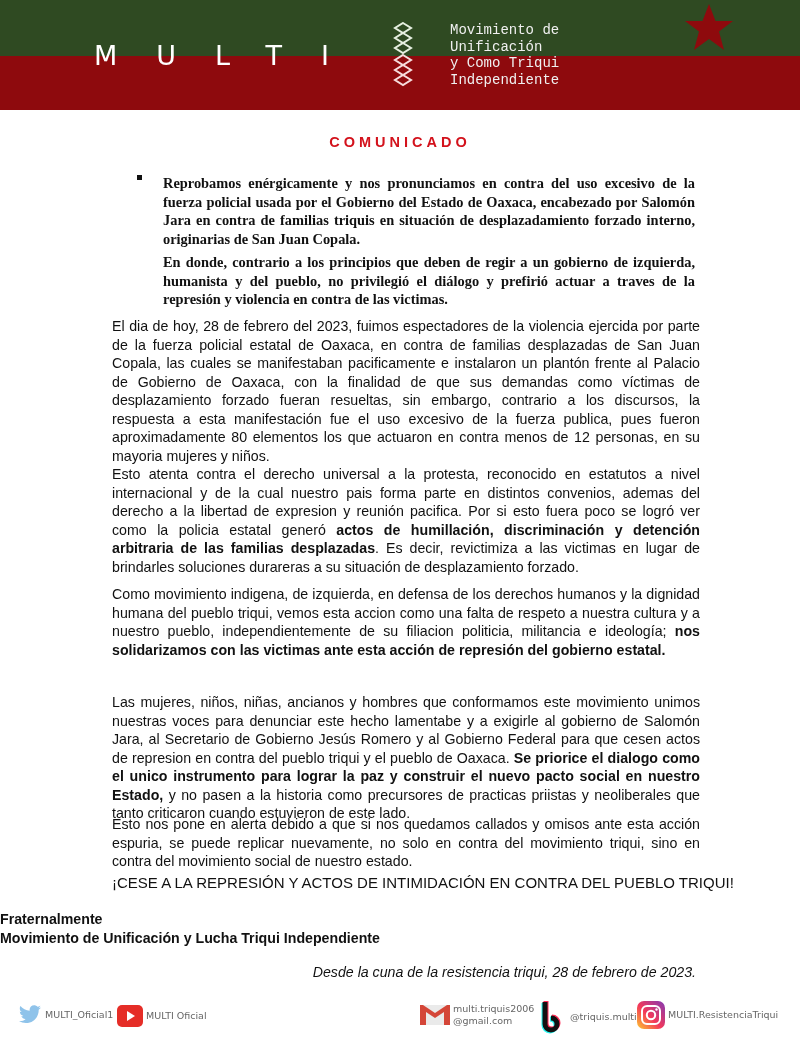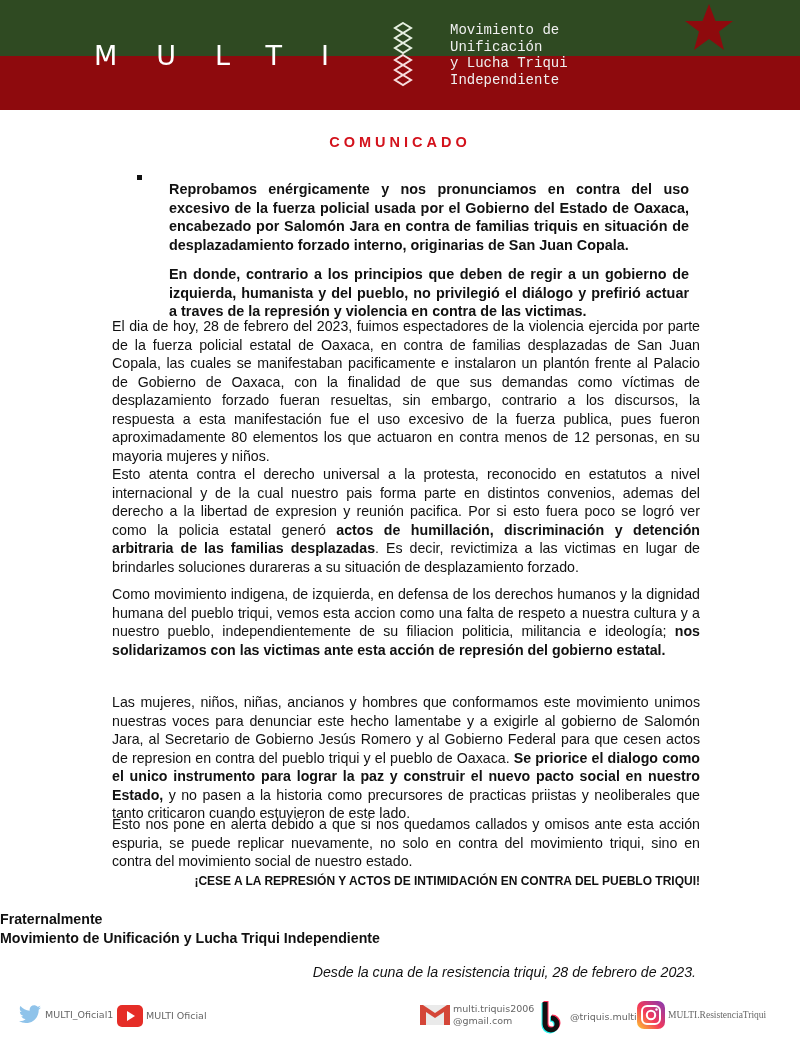--- a/index.html
+++ b/index.html
@@ -10,30 +10,30 @@
   .logo-multi { position:absolute; left:74px; top:40px; font-family:"DejaVu Sans", sans-serif; font-weight:normal; color:#fff; font-size:27px; letter-spacing:39px;margin-left:20px; }
   .pattern { position:absolute; left:392px; top:22px; width:22px; height:66px; }
   .org-name { position:absolute; left:450px; top:22px; color:#f0f0f0; font-family:Liberation Mono, monospace; font-size:14px; line-height:16.5px; }
   .org-name div { white-space:nowrap; }
   .star { position:absolute; left:676px; top:0px; width:66px; height:56px; }
 
   .title { position:absolute; left:0; width:800px; top:134px; text-align:center; color:#d3121c; font-weight:bold; font-size:14.5px; letter-spacing:4px; }
 
   .bullet-block { position:absolute; left:158px; top:169px; width:542px; font-weight:bold; font-size:14.4px; line-height:18.5px; text-align:justify; }
   .bullet-mark { position:absolute; left:137px; top:175px; width:5px; height:5px; background:#111; }
-  .bullet-block p { margin:11px; }
+  .bullet-block p { margin:5px;font-family:Liberation Serif, serif; }
 
   .para { position:absolute; left:112px; width:588px; font-size:14.2px; line-height:18.5px; text-align:justify; margin:0; }
   .para b { font-weight:bold; }
   .p1 { top:317px; }
   .p2 { top:465px; }
   .p3 { top:585px; }
   .p4 { top:686px;margin-top:7px; }
   .p5 { top:815px; }
-  .cese { position:absolute; left:112px; width:588px; top:874px; font-weight:bold; font-size:12px; text-align:right; white-space:nowrap; }
+  .cese { position:absolute; left:112px; width:588px; top:874px; font-weight:normal; font-size:15px; text-align:left; white-space:nowrap; }
   .frat { position:absolute; left:0; width:800px; top:910px; text-align:left; font-weight:bold; font-size:14.2px; line-height:18.5px; }
   .signoff { position:absolute; right:104px; top:964px; font-style:italic; font-size:14.2px; }
 
   .footer { position:absolute; left:0; top:995px; width:800px; height:48px; font-family:"DejaVu Sans", sans-serif; font-size:9.5px; color:#666; }
   .fitem { position:absolute; display:flex; align-items:center; }
   .fitem svg { flex:none; }
   .ftext { margin-left:3px; line-height:12px; white-space:nowrap; }
 </style>
 </head>
 <body>
@@ -48,21 +48,21 @@
       <path d="M11 11 L19 16 L11 21 L3 16 Z" stroke="#e6efe0"></path>
       <path d="M11 21 L19 26 L11 31 L3 26 Z" stroke="#e6efe0"></path>
       <path d="M11 33 L19 38 L11 43 L3 38 Z" stroke="#f6dcdc"></path>
       <path d="M11 43 L19 48 L11 53 L3 48 Z" stroke="#f6dcdc"></path>
       <path d="M11 53 L19 58 L11 63 L3 58 Z" stroke="#f6dcdc"></path>
     </g>
   </svg>
   <div class="org-name">
     <div>Movimiento de</div>
     <div>Unificación</div>
-    <div>y Lucha Triqui</div>
+    <div>y Como Triqui</div>
     <div>Independiente</div>
   </div>
   <svg class="star" viewBox="0 0 66 56">
     <polygon points="33,4 39.5,21 57,21 43,31.5 48,50 33,39 18,50 23,31.5 9,21 26.5,21" fill="#8e0a0d"></polygon>
   </svg>
 </div>
 
 <div class="title">COMUNICADO</div>
 
 <div class="bullet-mark"></div>
@@ -115,21 +115,21 @@
     </span>
   </div>
   <div class="fitem" style="left:537px; top:4px;">
     <svg width="30" height="36" viewBox="0 0 30 36">
       <path d="M8 3 v22 a6 6 0 1 0 6 -6" fill="none" stroke="#25f4ee" stroke-width="5" transform="translate(-1,1)"></path>
       <path d="M8 3 v22 a6 6 0 1 0 6 -6" fill="none" stroke="#fe2c55" stroke-width="5" transform="translate(1,-1)"></path>
       <path d="M8 3 v22 a6 6 0 1 0 6 -6" fill="none" stroke="#111" stroke-width="5"></path>
     </svg>
     <span class="ftext">@triquis.multi</span>
   </div>
-  <div class="fitem" style="left:637px; top:6px;font-family:Liberation Serif, serif;">
+  <div class="fitem" style="left:637px; top:6px;">
     <svg width="28" height="28" viewBox="0 0 28 28">
       <defs>
         <linearGradient id="ig" x1="0" y1="1" x2="1" y2="0">
           <stop offset="0" stop-color="#fdc830"></stop>
           <stop offset="0.45" stop-color="#f3385a"></stop>
           <stop offset="1" stop-color="#833ab4"></stop>
         </linearGradient>
       </defs>
       <rect x="0" y="0" width="28" height="28" rx="7" fill="url(#ig)"></rect>
       <rect x="5" y="5" width="18" height="18" rx="5" fill="none" stroke="#fff" stroke-width="2"></rect>

